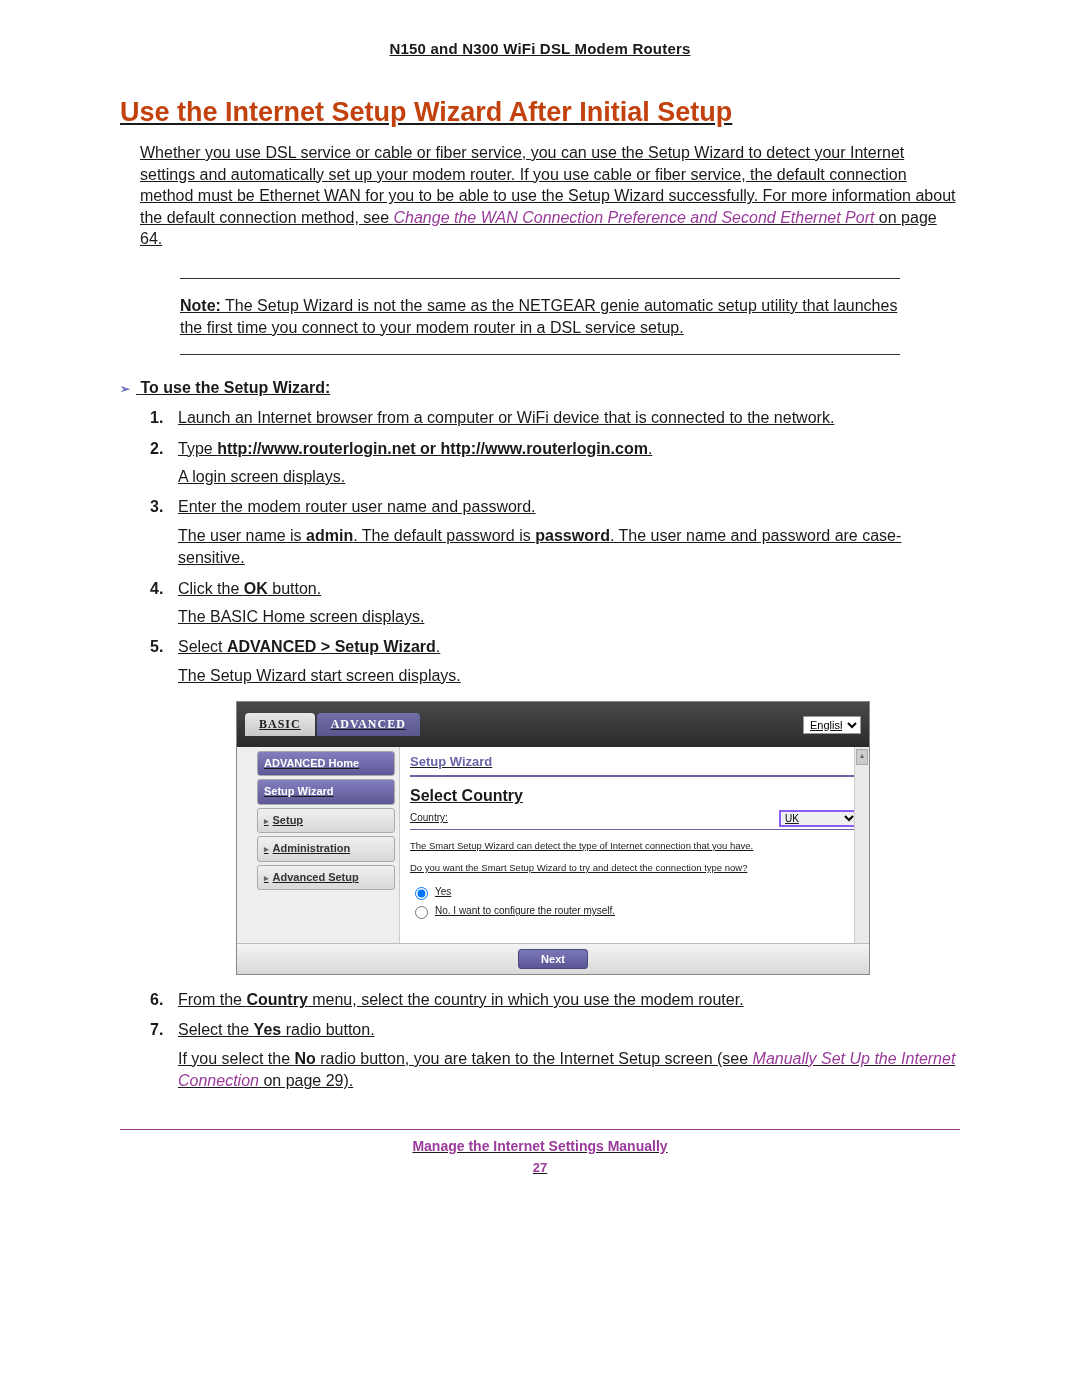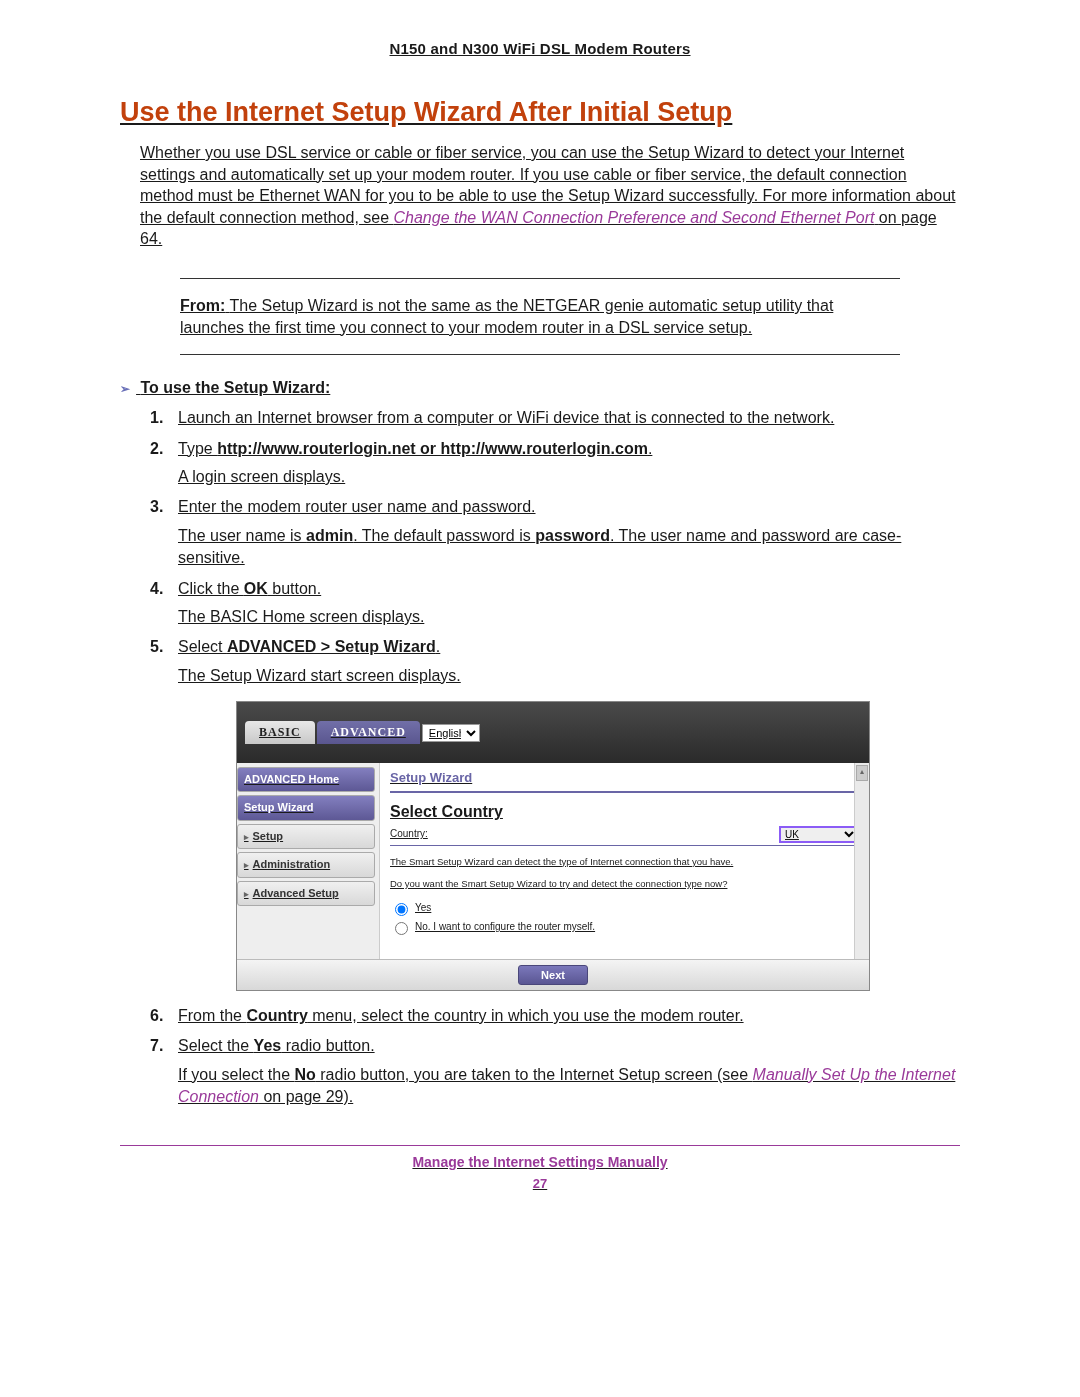--- a/index.html
+++ b/index.html
@@ -80,21 +80,22 @@
     margin: 14px 0 14px 58px;
     width: 632px;
     font-family: Tahoma, Arial, sans-serif;
     font-size: 11px;
   }
   .ss-topbar {
     background: linear-gradient(#4a4a4a, #2a2a2a);
     height: 37px;
     display: flex;
     align-items: center;
-    padding: 12px 8px;
+    justify-content: space-between;
+    padding: 4px 8px;
   }
   .ss-tabs { display: flex; gap: 0; }
   .ss-tab {
     padding: 5px 14px 5px 14px;
     font-weight: bold;
     font-size: 12px;
     color: #222;
     background: #ddd;
     border-radius: 4px 4px 0 0;
     margin-right: 2px;
@@ -111,21 +112,21 @@
     padding: 1px 2px;
     width: 58px;
   }
   .ss-body {
     display: flex;
     background: #f9f9f9;
   }
   .ss-sidebar {
     width: 138px;
     background: #eee;
-    padding: 4px 4px 50px 0;
+    padding: 4px 4px 50px 20px;
     border-right: 1px solid #ccc;
   }
   .ss-navitem {
     background: linear-gradient(#f0f0f0,#d8d8d8);
     border: 1px solid #aaa;
     border-radius: 3px;
     padding: 4px 6px;
     margin-bottom: 3px;
     font-size: 11px;
     font-weight: bold;
@@ -219,21 +220,21 @@
   <h1 class="section-heading">Use the Internet Setup Wizard After Initial Setup</h1>
 
   <p class="indent">
     <span>Whether you use DSL service or cable or fiber service, you can use the Setup Wizard to detect your Internet settings and automatically set up your modem router. If you use cable or fiber service, the default connection method must be Ethernet WAN for you to be able to use the Setup Wizard successfully. For more information about the default connection method, see </span>
     <span class="ital-link">Change the WAN Connection Preference and Second Ethernet Port</span>
     <span> on page 64.</span>
   </p>
 
   <div class="note-box">
     <p>
-      <span class="note-label">From:</span>
+      <span class="note-label">Note:</span>
       <span>The Setup Wizard is not the same as the NETGEAR genie automatic setup utility that launches the first time you connect to your modem router in a DSL service setup.</span>
     </p>
   </div>
 
   <div class="task-heading">
     <span class="triangle">➢</span>
     <span>To use the Setup Wizard:</span>
   </div>
 
   <ol class="steps">

